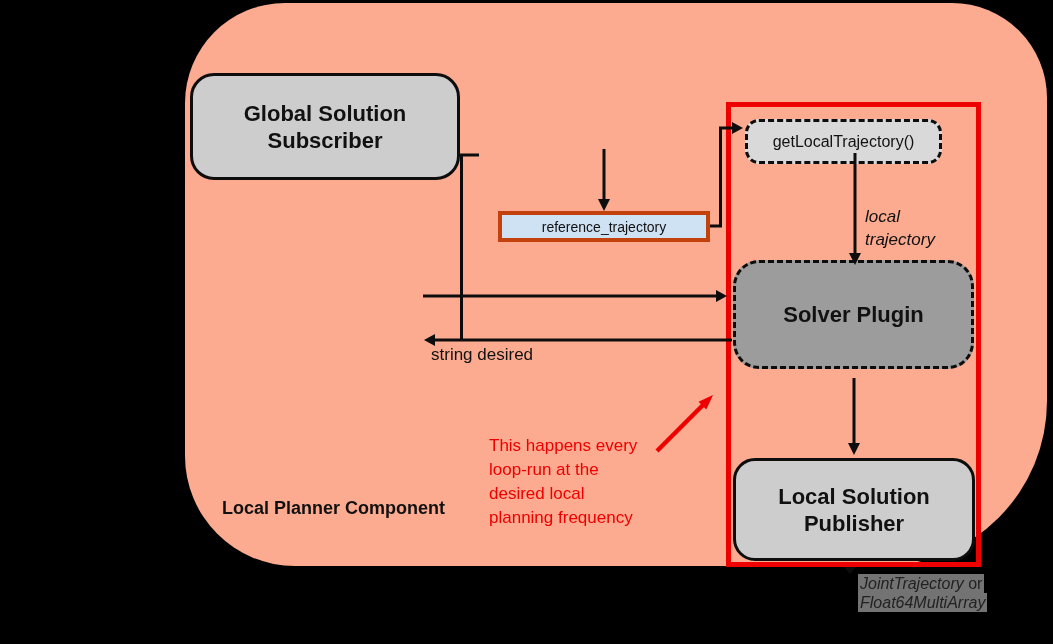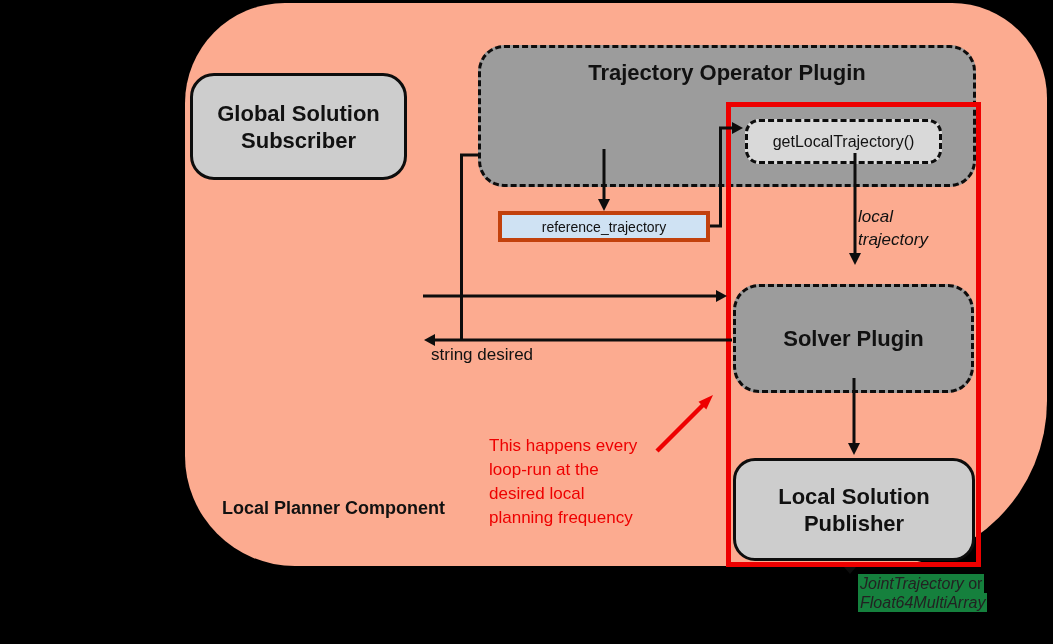--- a/index.html
+++ b/index.html
@@ -31,57 +31,54 @@
     font-size:16px;font-weight:normal;
   }
   .ref-node{
     background:#cfe2f3;border:4px solid #c2410c;font-size:14px;
   }
   .red-rect{
     position:absolute;left:726px;top:102px;width:255px;height:465px;
     border:5px solid #ee0000;box-sizing:border-box;z-index:6;
   }
   .lbl{position:absolute;font-size:17px;line-height:21px;white-space:pre-line;z-index:8;}
-  .italic{font-style:italic;}
+  .italic{font-style:italic;margin-left:7px;}
   .red-note{color:#ee0000;font-size:17px;line-height:24px;margin-top:35px;}
   .component-label{
     position:absolute;left:222px;top:498px;font-size:18px;font-weight:bold;z-index:8;
   }
   .msg-label{position:absolute;left:858px;top:574px;z-index:8;font-size:16px;line-height:19px;}
-  .msg-line{display:block;width:fit-content;background:#15803d;color:#222;padding:0 2px;font-style:italic;}
+  .msg-line{display:block;width:fit-content;background:#737373;color:#222;padding:0 2px;font-style:italic;}
   .msg-line .upright{font-style:normal;}
   .connector-layer{position:absolute;left:0;top:0;width:1053px;height:644px;z-index:7;pointer-events:none;}
   .z2{z-index:2}.z3{z-index:3}.z4{z-index:4}.z5{z-index:5}
 </style>
 </head>
 <body>
 
 <div class="canvas">
 
   <div class="pink-panel z2"></div>
 
-  <div class="node solid-node z4" style="left:190px;top:73px;width:217px;height:107px;padding:0 18px;">
+  <div class="node solid-node z4" style="left:190px;top:73px;width:270px;height:107px;padding:0 18px;">
     <span>Global Solution Subscriber</span>
   </div>
 
-  <div class="node plugin-node z3" style="left:478px;top:45px;width:498px;height:142px;">
-    <span class="plugin-title">Trajectory Operator Plugin</span>
-  </div>
 
 
   <div class="node fn-node z5" style="left:745px;top:108px;width:197px;height:45px;margin-top:11px;">
     <span>getLocalTrajectory()</span>
   </div>
 
   <div class="node ref-node z4" style="left:498px;top:211px;width:212px;height:31px;">
     <span>reference_trajectory</span>
   </div>
 
 
-  <div class="node plugin-node z4" style="left:733px;top:284px;width:241px;height:109px;font-weight:bold;font-size:22px;">
+  <div class="node plugin-node z4" style="left:733px;top:260px;width:241px;height:109px;font-weight:bold;font-size:22px;">
     <span>Solver Plugin</span>
   </div>
 
   <div class="node solid-node z4" style="left:733px;top:458px;width:242px;height:103px;border-radius:22px;padding:12px 30px;">
     <span>Local Solution Publisher</span>
   </div>
 
   <div class="red-rect"></div>
 
   <svg class="connector-layer" viewBox="0 0 1053 644" xmlns="http://www.w3.org/2000/svg">

